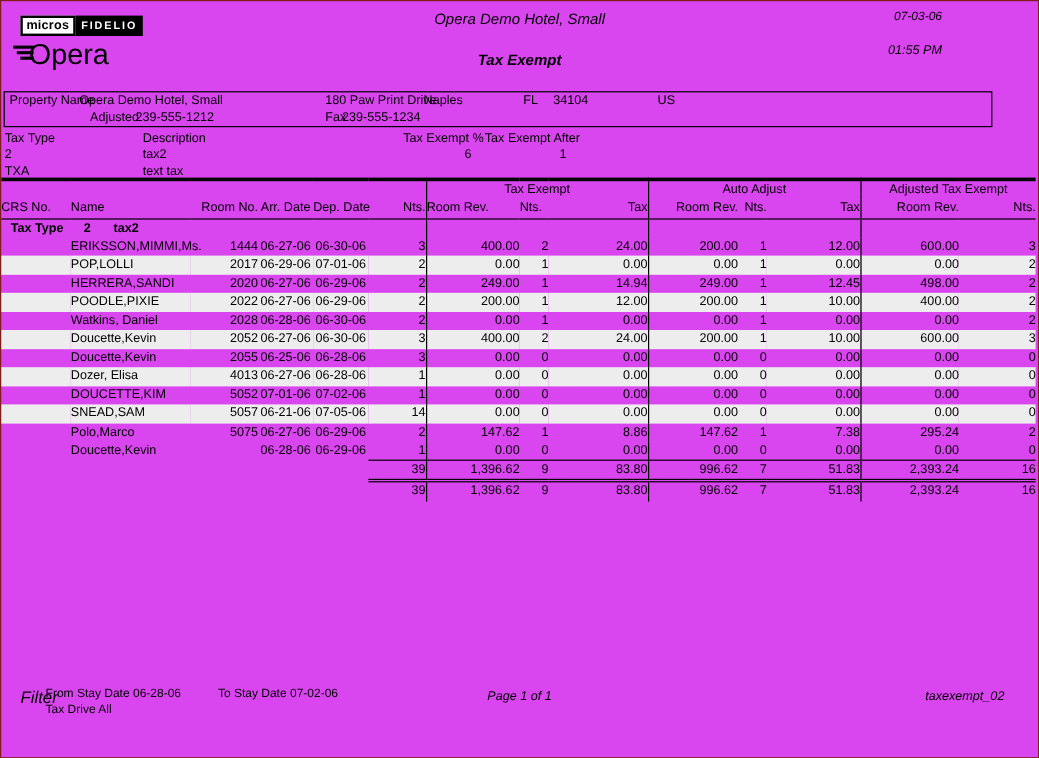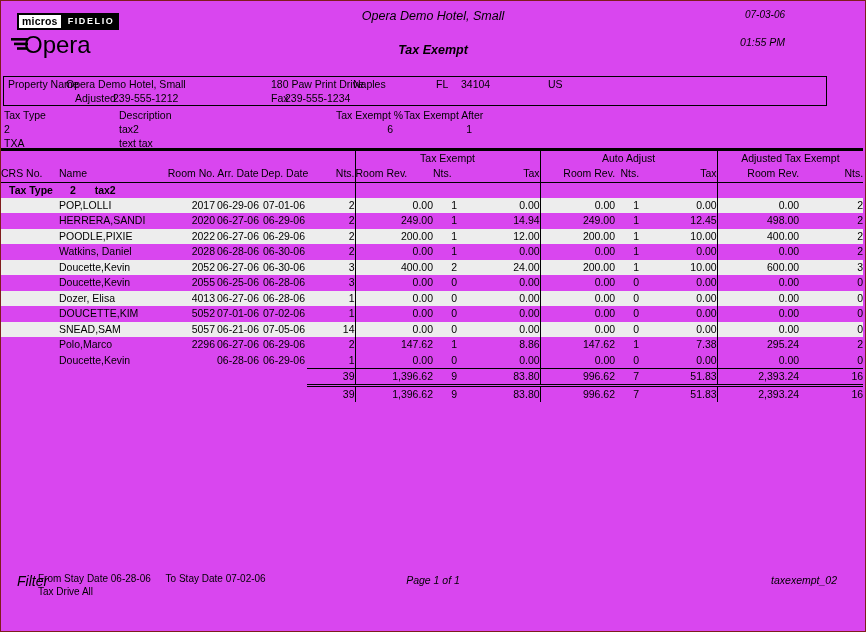--- a/index.html
+++ b/index.html
@@ -69,21 +69,21 @@
   .tt-label{margin-left:8px}
   .tt-code{margin-left:14px}
   .tt-desc{margin-left:16px}
   tr.subtotal td,tr.total td{height:17px}
   tr.subtotal td.st{border-top:1px solid #000}
   tr.total td.tt2{border-top:3px double #000}
 
   
   .f-filter{left:16px;top:572px;font-size:14px;font-style:italic}
   .f-line1{left:37px;top:572px;font-size:10px}
-  .f-to{margin-left:12px}
+  .f-to{margin-left:28px}
   .f-line2{left:37px;top:585px;font-size:10px}
   .f-page{left:0;right:0;top:573px;text-align:center;font-size:10.5px;font-style:italic}
   .f-repid{right:28px;top:573px;font-size:10.5px;font-style:italic}
 </style>
 </head>
 <body>
 
 <div class="page">
 
   <div class="abs mf">
@@ -179,20 +179,36 @@
         <td colspan="6">
           <span class="tt-label">Tax Type</span>
           <span class="tt-code">2</span>
           <span class="tt-desc">tax2</span>
         </td>
         <td colspan="3" class="vl"></td>
         <td colspan="3" class="vl"></td>
         <td colspan="2" class="vl"></td>
       </tr>
 
+    <tr class="">
+          <td class="c-crs"></td>
+          <td class="c-name">ERIKSSON,MIMMI,Ms.</td>
+          <td class="c-room">1444</td>
+          <td class="c-arr">06-27-06</td>
+          <td class="c-dep">06-30-06</td>
+          <td class="c-nts">3</td>
+          <td class="c-te_rev">400.00</td>
+          <td class="c-te_nts">2</td>
+          <td class="c-te_tax">24.00</td>
+          <td class="c-aa_rev">200.00</td>
+          <td class="c-aa_nts">1</td>
+          <td class="c-aa_tax">12.00</td>
+          <td class="c-adj_rev">600.00</td>
+          <td class="c-adj_nts">3</td>
+        </tr>
         <tr class="alt">
           <td class="c-crs"></td>
           <td class="c-name">POP,LOLLI</td>
           <td class="c-room">2017</td>
           <td class="c-arr">06-29-06</td>
           <td class="c-dep">07-01-06</td>
           <td class="c-nts">2</td>
           <td class="c-te_rev">0.00</td>
           <td class="c-te_nts">1</td>
           <td class="c-te_tax">0.00</td>
@@ -326,21 +342,21 @@
           <td class="c-te_tax">0.00</td>
           <td class="c-aa_rev">0.00</td>
           <td class="c-aa_nts">0</td>
           <td class="c-aa_tax">0.00</td>
           <td class="c-adj_rev">0.00</td>
           <td class="c-adj_nts">0</td>
         </tr>
         <tr class="">
           <td class="c-crs"></td>
           <td class="c-name">Polo,Marco</td>
-          <td class="c-room">2296</td>
+          <td class="c-room">5075</td>
           <td class="c-arr">06-27-06</td>
           <td class="c-dep">06-29-06</td>
           <td class="c-nts">2</td>
           <td class="c-te_rev">147.62</td>
           <td class="c-te_nts">1</td>
           <td class="c-te_tax">8.86</td>
           <td class="c-aa_rev">147.62</td>
           <td class="c-aa_nts">1</td>
           <td class="c-aa_tax">7.38</td>
           <td class="c-adj_rev">295.24</td>

